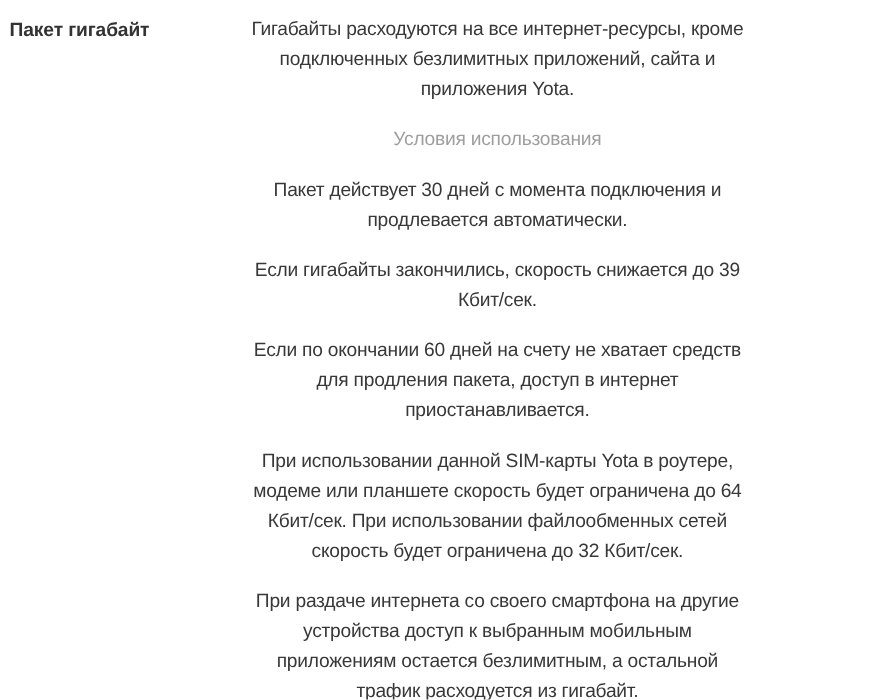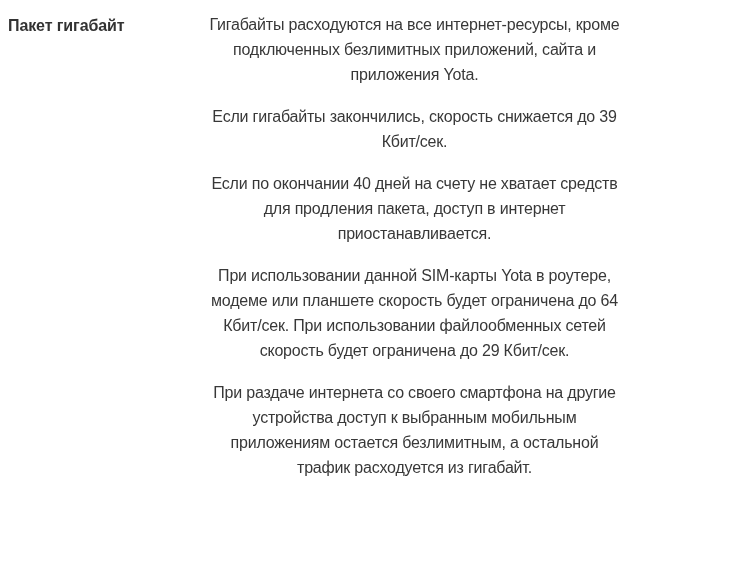--- a/index.html
+++ b/index.html
@@ -60,18 +60,20 @@
 </style>
 </head>
 <body>
 
 <div class="package-section">
   <div class="title-col">
     <div class="package-title">Пакет гигабайт</div>
   </div>
   <div class="content-col">
     <p>Гигабайты расходуются на все интернет-ресурсы, кроме подключенных безлимитных приложений, сайта и приложения Yota.</p>
+    <h3 class="terms-heading">Условия использования</h3>
+    <p>Пакет действует 30 дней с момента подключения и продлевается автоматически.</p>
     <p>Если гигабайты закончились, скорость снижается до 39 Кбит/сек.</p>
-    <p>Если по окончании 40 дней на счету не хватает средств для продления пакета, доступ в интернет приостанавливается.</p>
-    <p>При использовании данной SIM-карты Yota в роутере, модеме или планшете скорость будет ограничена до 64 Кбит/сек. При использовании файлообменных сетей скорость будет ограничена до 29 Кбит/сек.</p>
+    <p>Если по окончании 60 дней на счету не хватает средств для продления пакета, доступ в интернет приостанавливается.</p>
+    <p>При использовании данной SIM-карты Yota в роутере, модеме или планшете скорость будет ограничена до 64 Кбит/сек. При использовании файлообменных сетей скорость будет ограничена до 32 Кбит/сек.</p>
     <p>При раздаче интернета со своего смартфона на другие устройства доступ к выбранным мобильным приложениям остается безлимитным, а остальной трафик расходуется из гигабайт.</p>
   </div>
 </div>
 
 </body></html>

